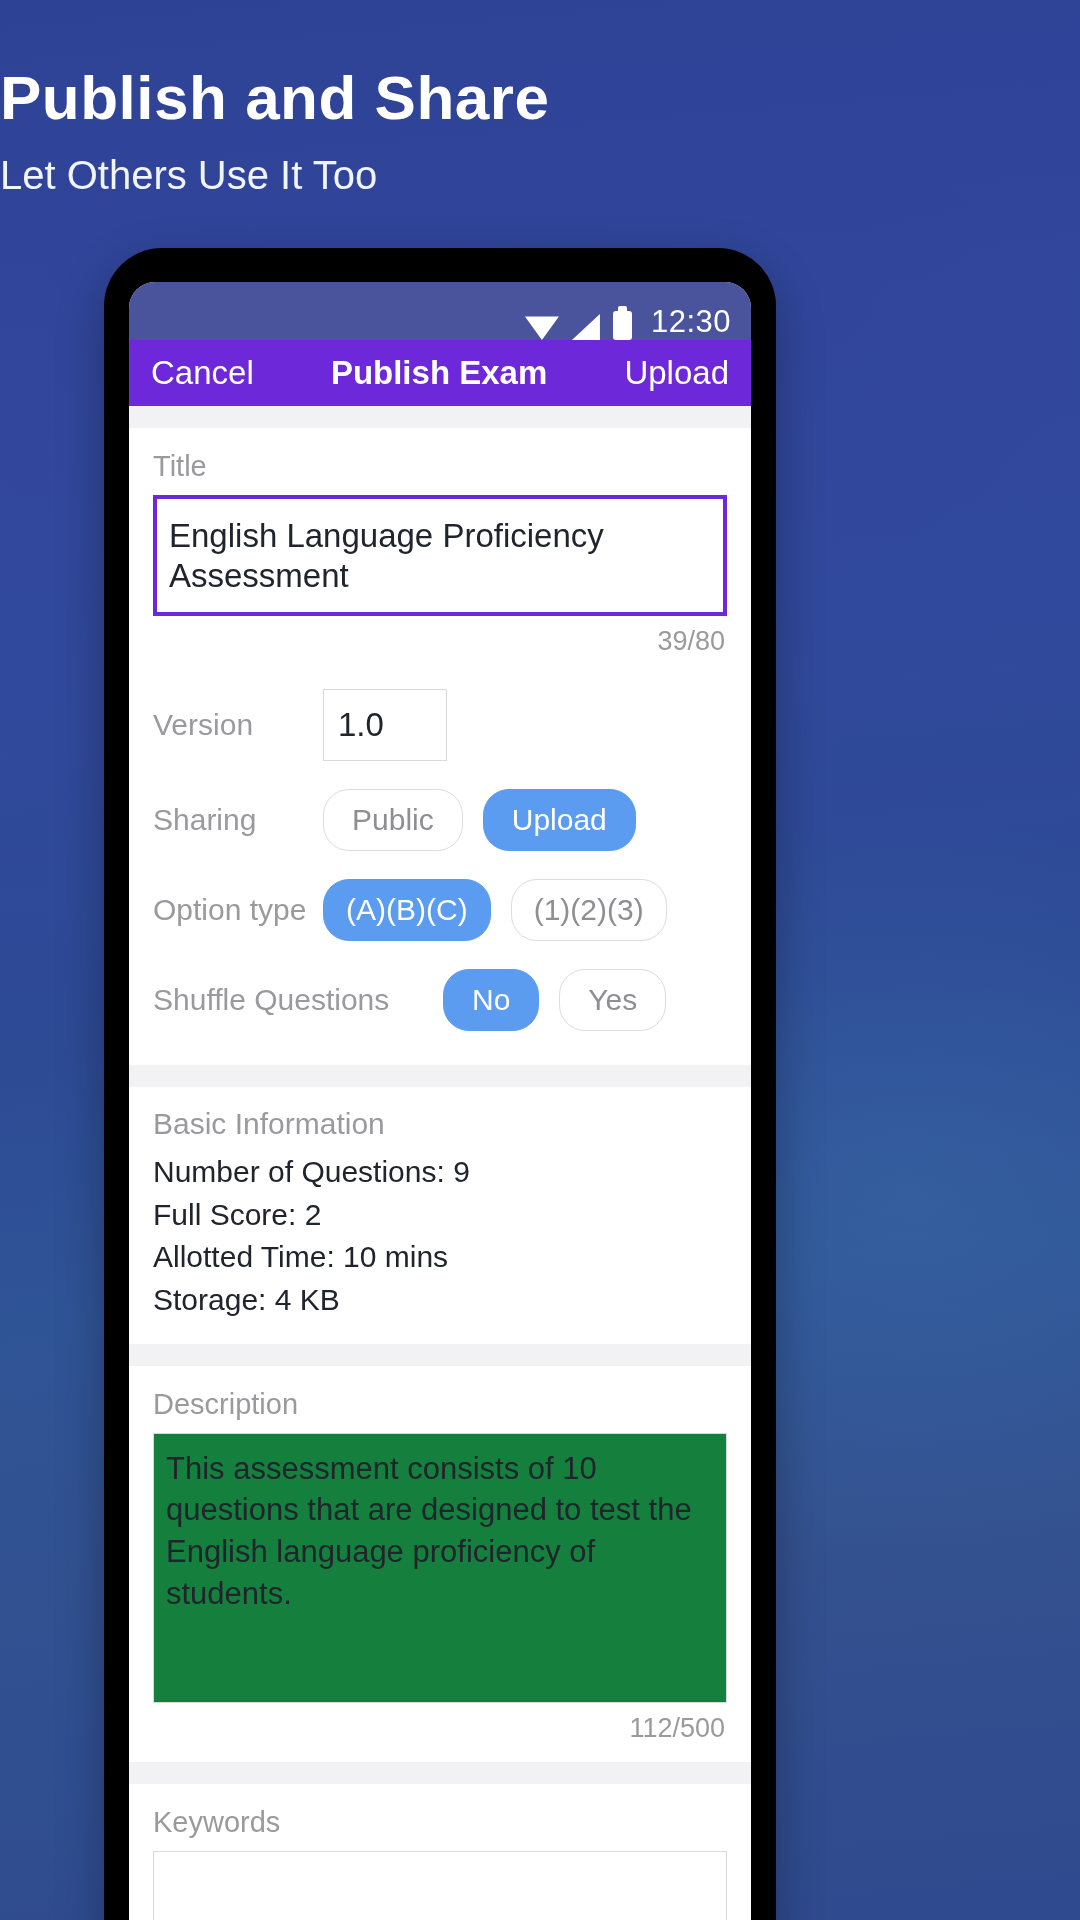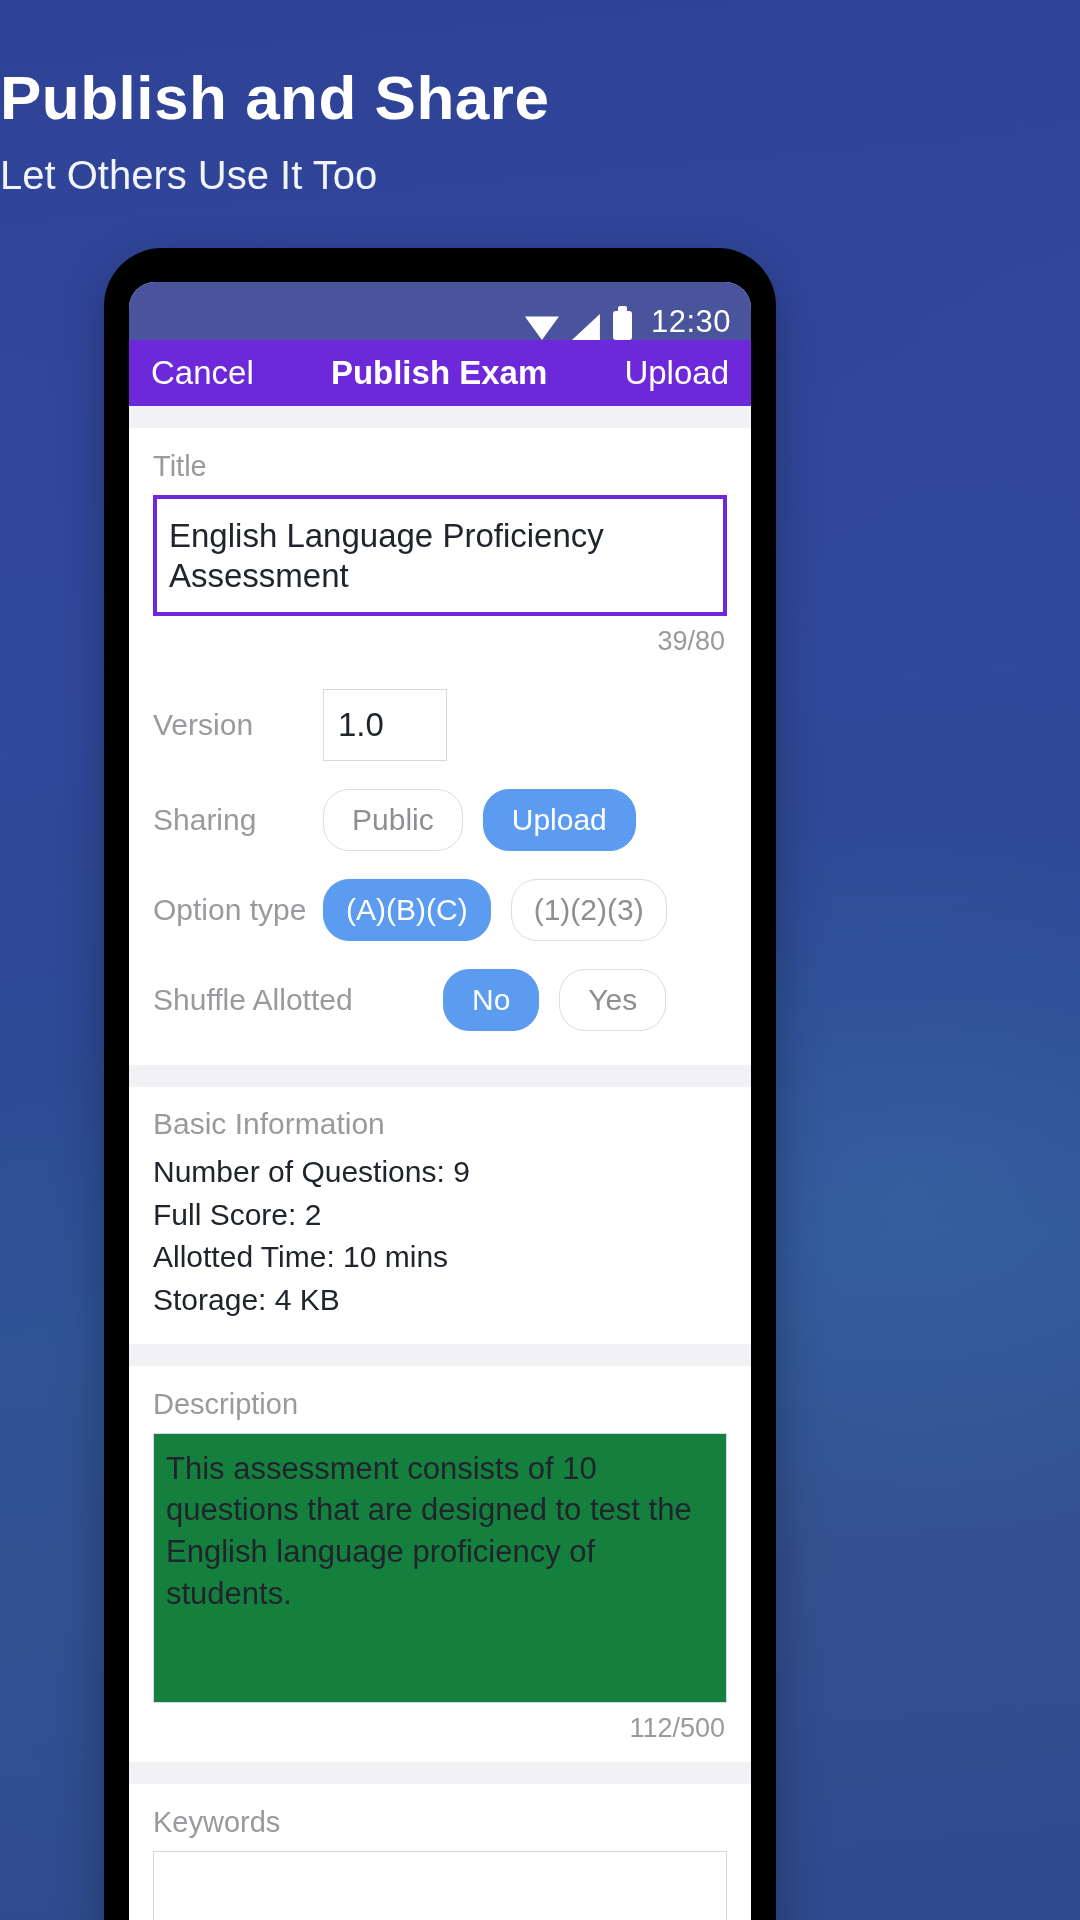--- a/index.html
+++ b/index.html
@@ -178,21 +178,21 @@
 
         <div class="row">
           <div class="row-label">Option type</div>
           <div class="row-ctl">
             <div class="pill on sm">(A)(B)(C)</div>
             <div class="pill sm">(1)(2)(3)</div>
           </div>
         </div>
 
         <div class="row">
-          <div class="row-label" style="width:290px">Shuffle Allotted</div>
+          <div class="row-label" style="width:290px">Shuffle Questions</div>
           <div class="row-ctl">
             <div class="pill on">No</div>
             <div class="pill">Yes</div>
           </div>
         </div>
         <div style="height:20px"></div>
       </div>
 
       <div class="gap"></div>
 

